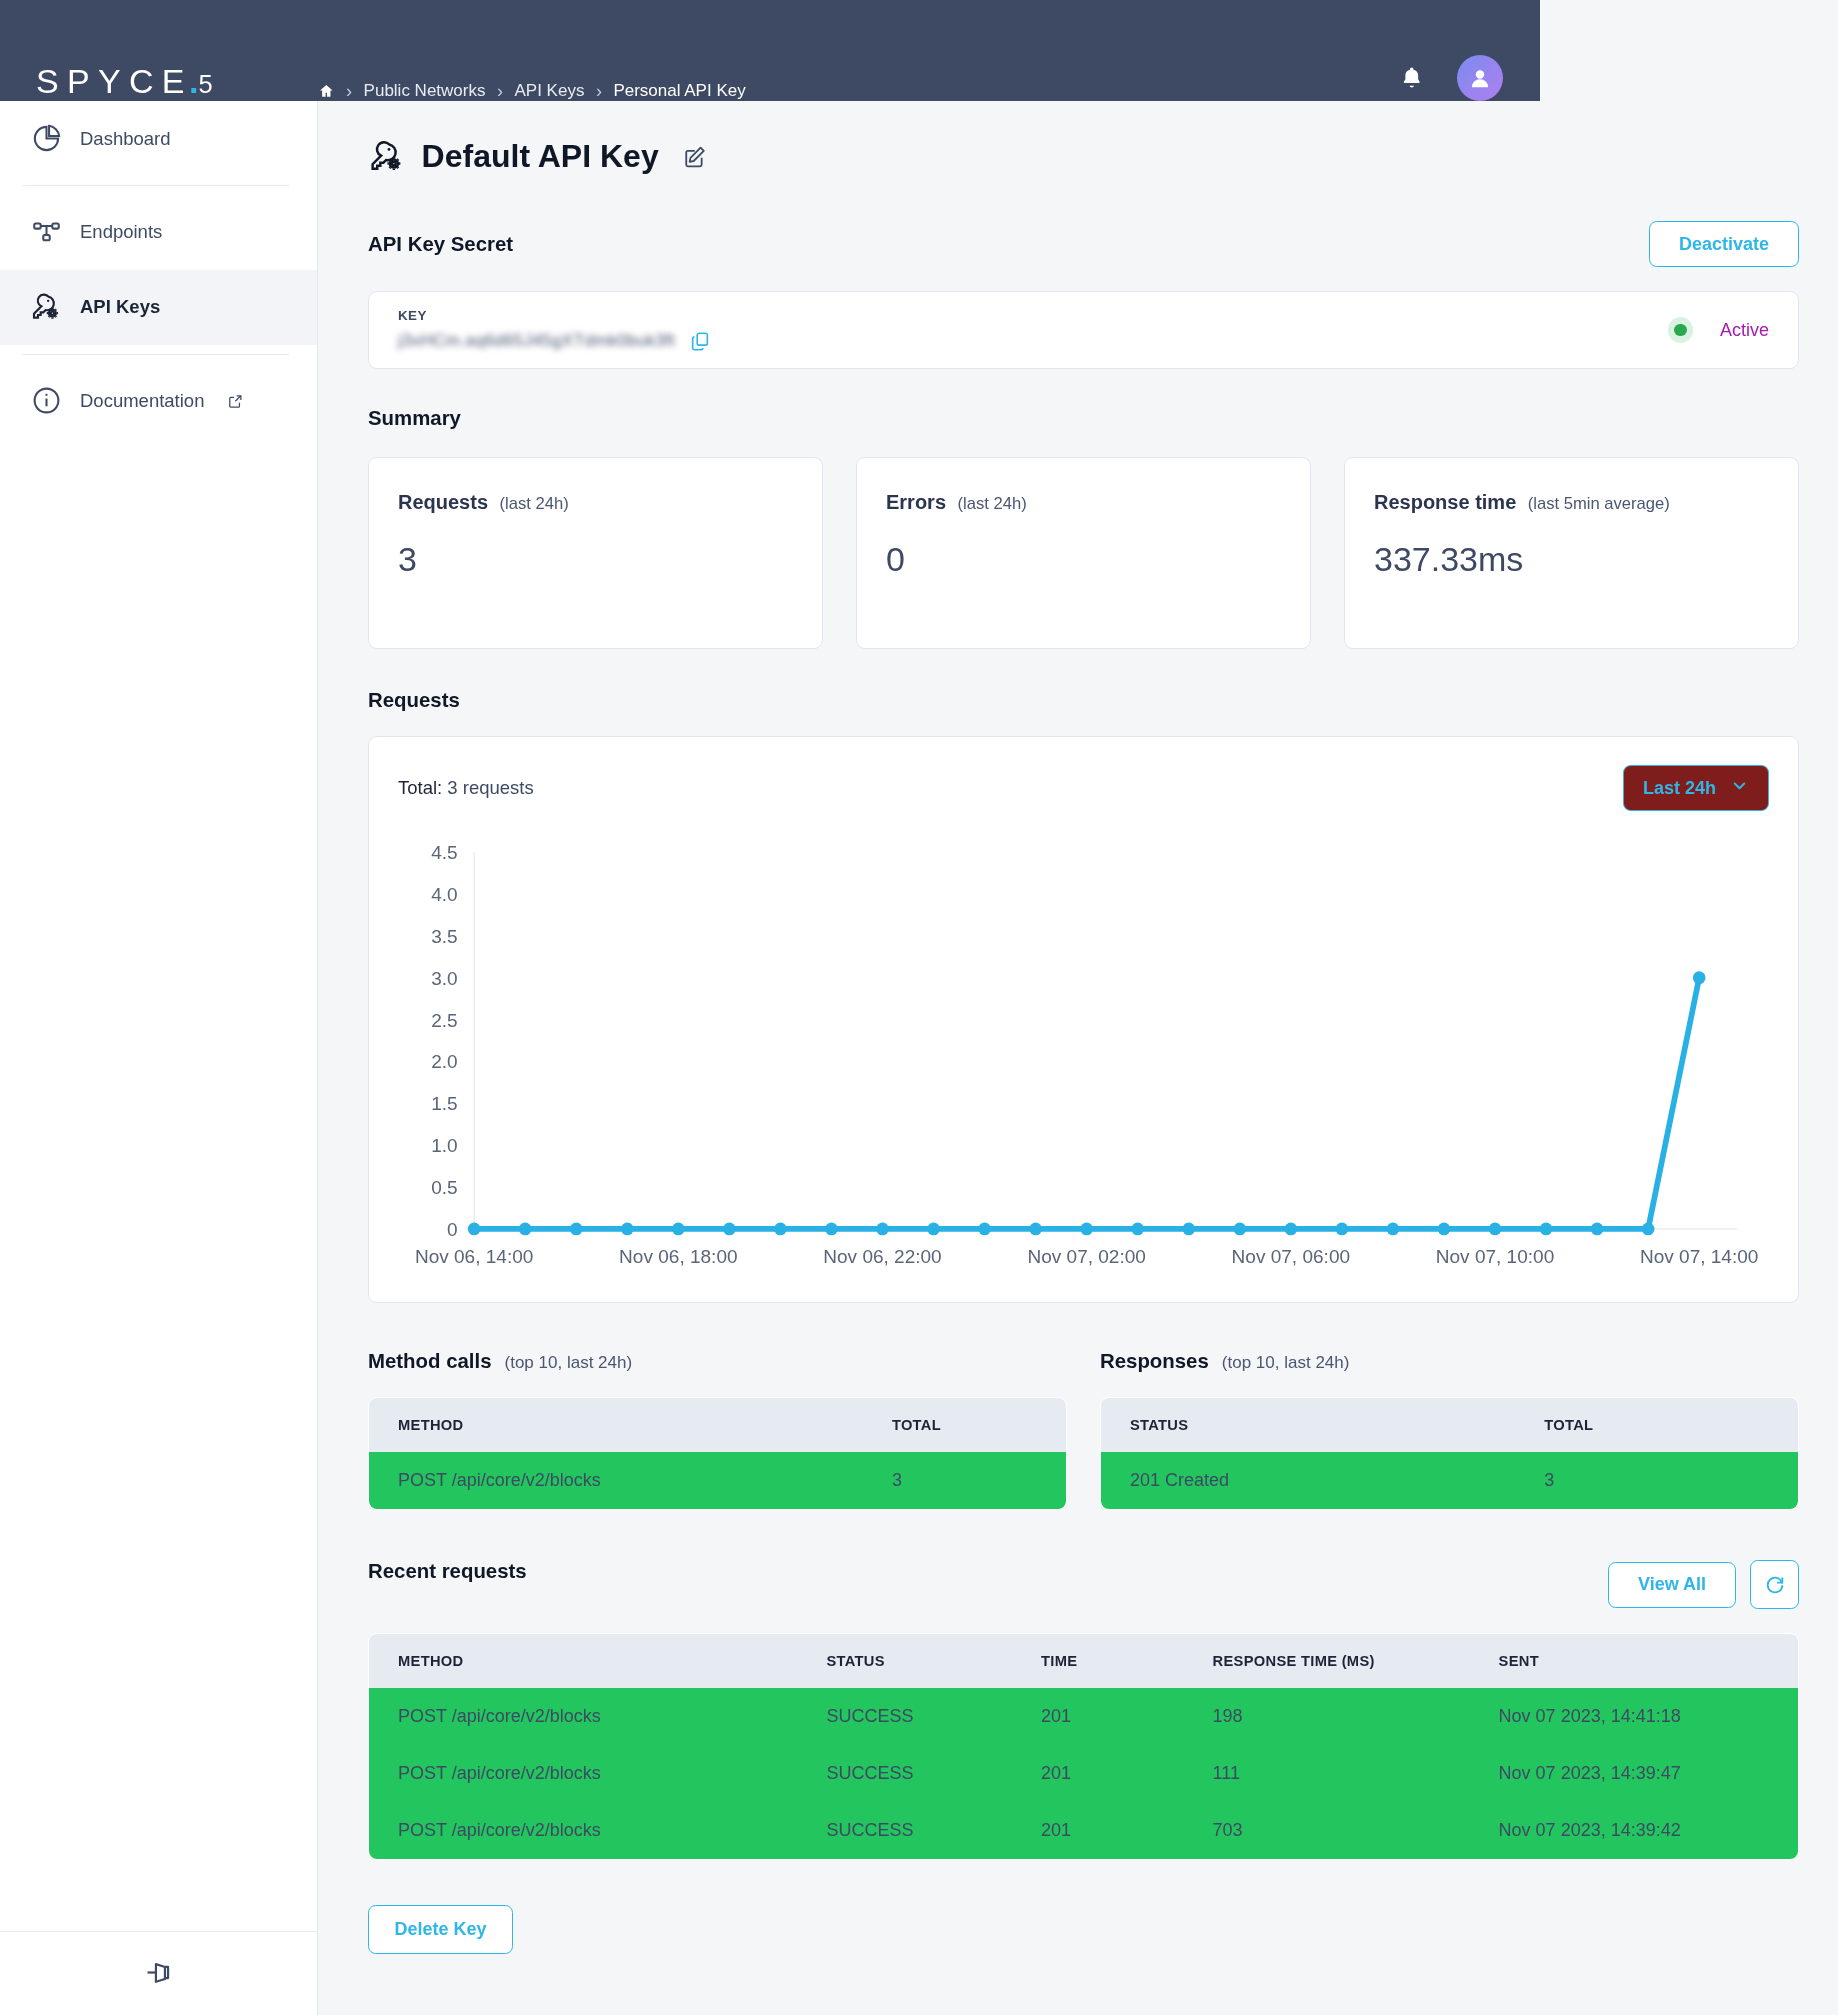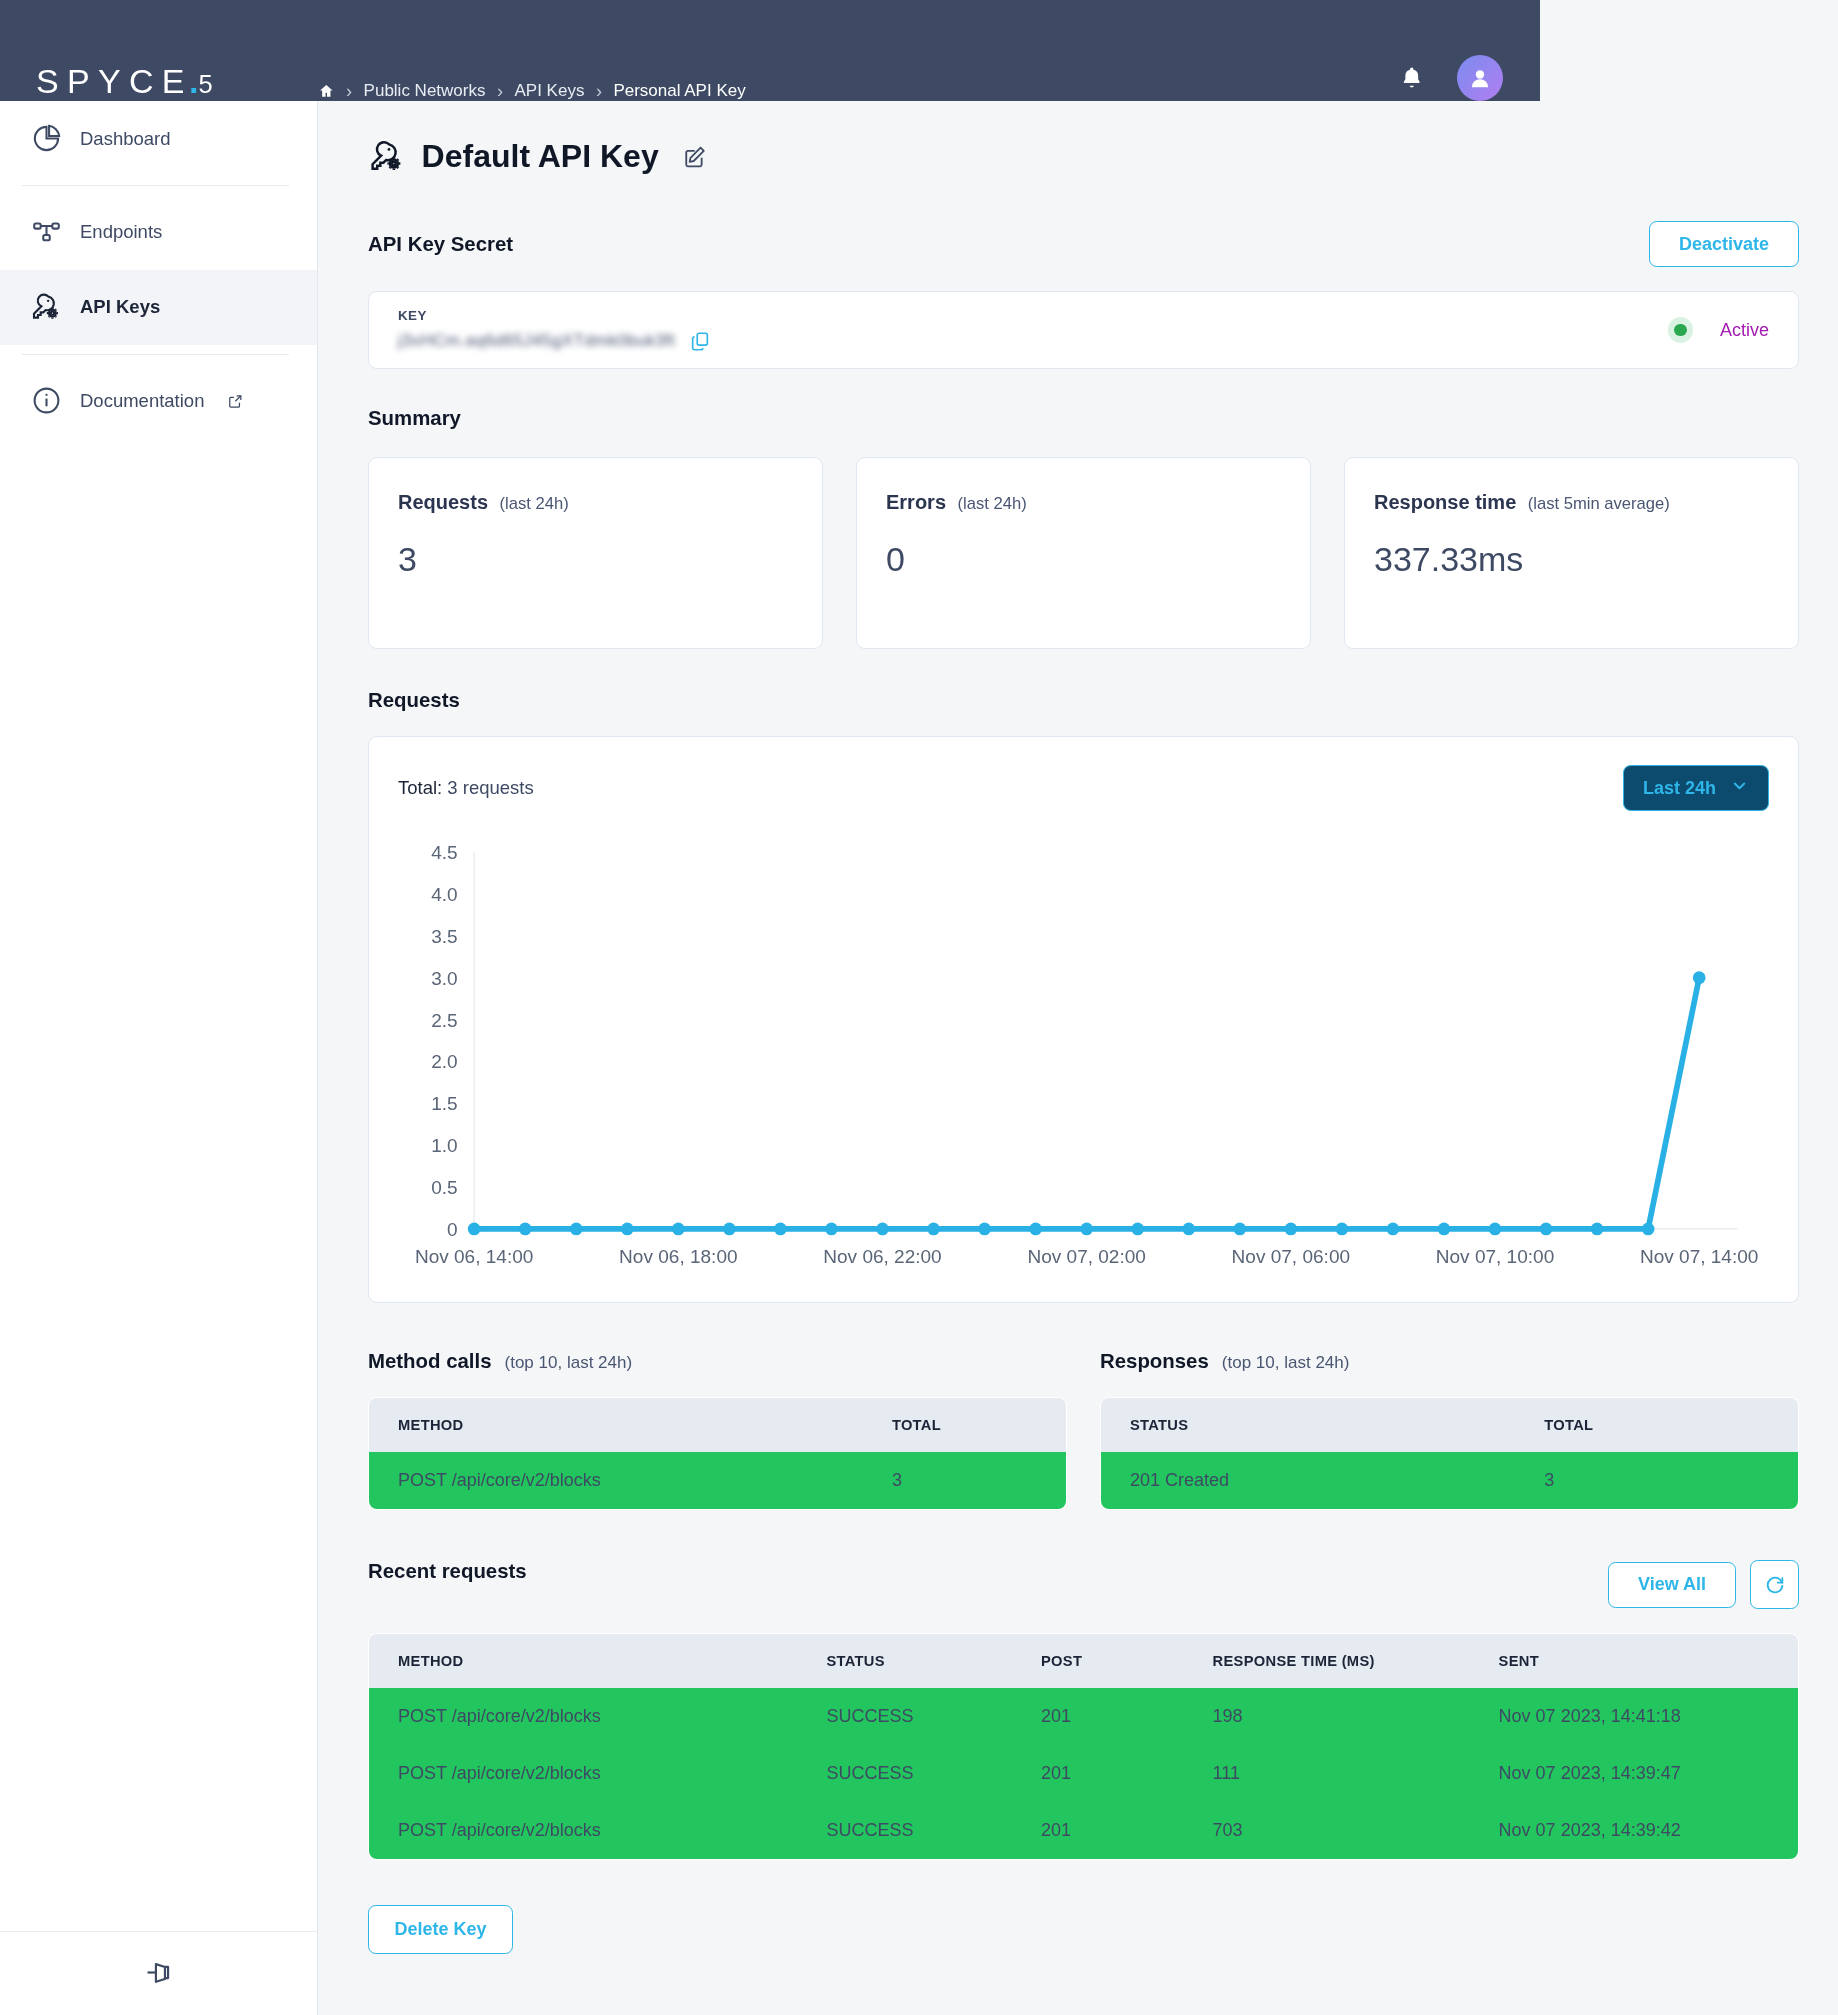--- a/index.html
+++ b/index.html
@@ -105,21 +105,21 @@
   .summary-head { display: flex; align-items: baseline; }
   .summary-label { font-size: 20px; font-weight: 700; color: #2b3550; }
   .summary-note { font-size: 16.6px; color: #4a5672; margin-left: 11.5px; }
   .summary-value { font-size: 34px; color: #3e4a63; margin-top: 25.5px; font-weight: 400; }
 
   .chart-card { margin-top: 24px; padding: 28px 29px 22px 29px; }
   .chart-head { display: flex; align-items: center; justify-content: space-between; }
   .chart-total { font-size: 18.5px; color: #3e4a63; }
   .chart-total b { font-weight: 400; color: #1c2437; }
   .dd-btn {
-    border: 1.3px solid #2eb6e8; background: #0c4a6e; color: #2eb6e8;
+    border: 1.3px solid #2eb6e8; background: #7f1d1d; color: #2eb6e8;
     border-radius: 7.7px; font-size: 18px; font-weight: 700;
     padding: 0 19px; height: 46px; display: inline-flex; align-items: center;
     gap: 14px; cursor: pointer;
   }
   .chart-area { position: relative; margin-top: 22px; height: 447px; }
 
   .two-col { display: flex; gap: 33px; margin-top: 47px; }
   .col { flex: 1; }
   .tbl { width: 100%; border-collapse: collapse; margin-top: 24px;
          border: 0.6px solid #e1e7f0; border-radius: 9px; overflow: hidden;
@@ -460,21 +460,21 @@
           </span>
         </div>
       </div>
     </div>
 
     <table class="tbl">
       <thead>
           <tr>
         <th style="width:30%">METHOD</th>
         <th style="width:15%">STATUS</th>
-        <th style="width:12%">POST</th>
+        <th style="width:12%">TIME</th>
         <th style="width:20%">RESPONSE TIME (MS)</th>
         <th>SENT</th>
       </tr>
         </thead>
       <tbody>
         <tr>
           <td>POST /api/core/v2/blocks</td>
           <td>SUCCESS</td>
           <td>201</td>
           <td>198</td>

